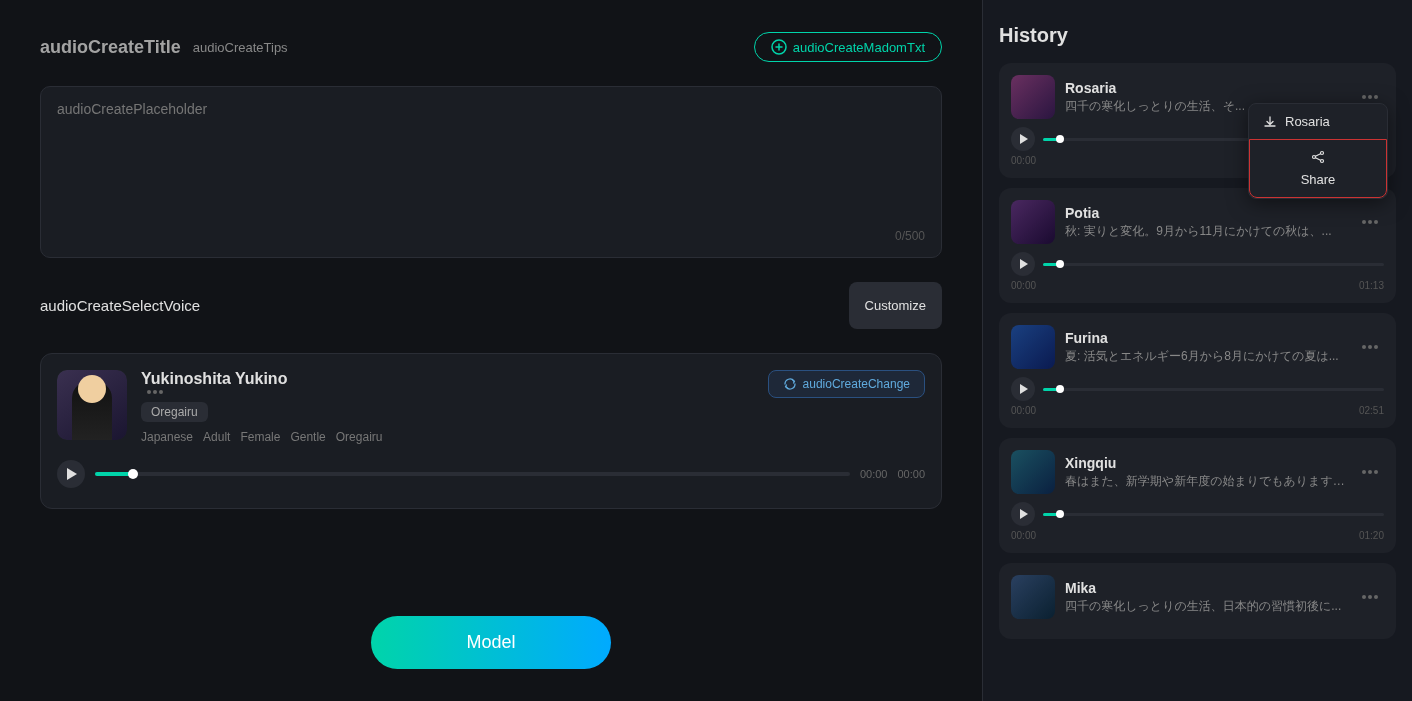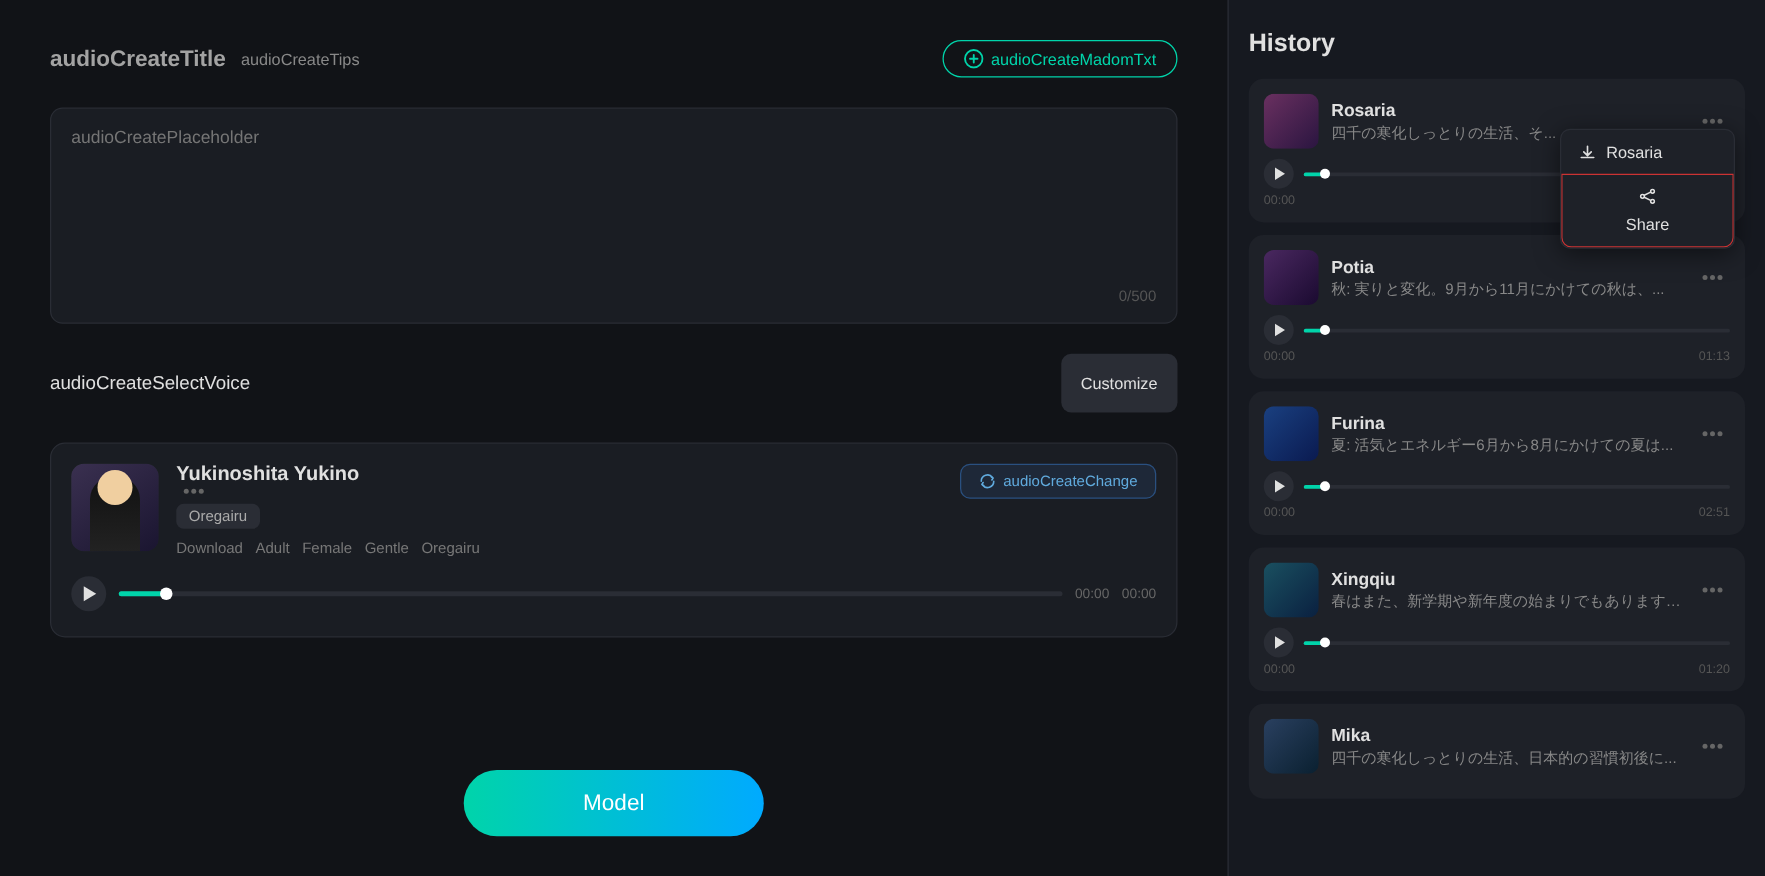--- a/index.html
+++ b/index.html
@@ -565,21 +565,21 @@
           <button class="more-btn">
             <div class="three-dots">
               <span></span>
                 <span></span>
                 <span></span>
             </div>
           </button>
         </div>
         <div class="voice-tag">Oregairu</div>
         <div class="voice-props">
-          <span>Download</span>
+          <span>Japanese</span>
           <span>Adult</span>
           <span>Female</span>
           <span>Gentle</span>
           <span>Oregairu</span>
         </div>
       </div>
       <button class="voice-change-btn">
         <svg width="14" height="14" viewBox="0 0 14 14" fill="none">
           <path d="M2 7a5 5 0 0 1 9-3M12 7a5 5 0 0 1-9 3" stroke="#60aadd" stroke-width="1.3" stroke-linecap="round"></path>
           <path d="M10 3.5l1.5 1-1 1.5" stroke="#60aadd" stroke-width="1.3" stroke-linecap="round" stroke-linejoin="round"></path>

